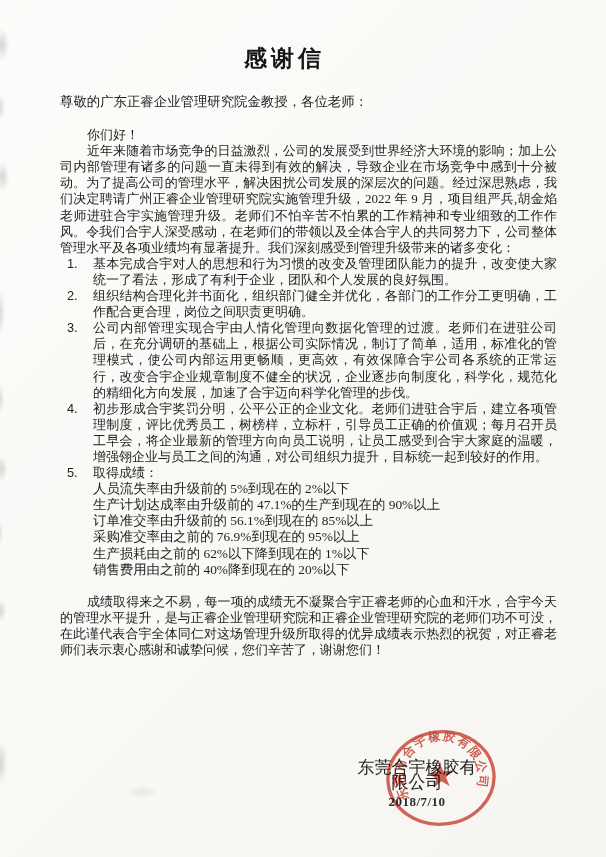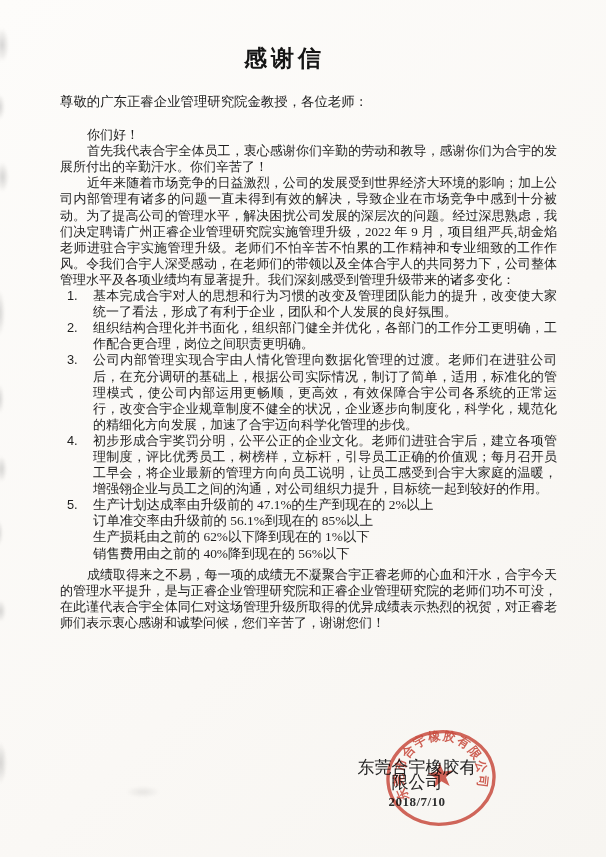--- a/index.html
+++ b/index.html
@@ -31,21 +31,21 @@
   .li .num{
     flex:none;width:33px;box-sizing:border-box;padding-left:7px;
     font-size:13.4px;line-height:16.1px;
     font-family:"Liberation Sans","DejaVu Sans",sans-serif;
     font-size:12.8px;
   }
   .li .txt{flex:1;}
   .metric{
     font-size:13.4px;line-height:16.1px;margin:0;text-align:left;
   }
-  .closing{margin-top:5px;}
+  .closing{margin-top:16px;}
   .signature{
     position:absolute;left:353px;top:760px;width:128px;
     text-align:center;
   }
   .company{font-size:17px;line-height:15px;margin:0;color:#222;}
   .date{
     font-size:13px;font-weight:bold;margin-top:4px;
     font-family:Liberation Serif, serif;
     color:#2e2e2e;letter-spacing:.5px;
   }
@@ -91,21 +91,20 @@
   <div class="smudge s8"></div>
   <div class="smudge s9"></div>
   <div class="smudge s10"></div>
 
   <div class="content">
     <h1 class="title">感谢信</h1>
 
     <p class="line salutation">尊敬的广东正睿企业管理研究院金教授，各位老师：</p>
 
     <p class="para indent">你们好！</p>
-    <p class="para indent">首先我代表合宇全体员工，衷心感谢你们辛勤的劳动和教导，感谢你们为合宇的发展所付出的辛勤汗水。你们辛苦了！</p>
     <p class="para indent">近年来随着市场竞争的日益激烈，公司的发展受到世界经济大环境的影响；加上公司内部管理有诸多的问题一直未得到有效的解决，导致企业在市场竞争中感到十分被动。为了提高公司的管理水平，解决困扰公司发展的深层次的问题。经过深思熟虑，我们决定聘请广州正睿企业管理研究院实施管理升级，2022 年 9 月，项目组严兵,胡金焰老师进驻合宇实施管理升级。老师们不怕辛苦不怕累的工作精神和专业细致的工作作风。令我们合宇人深受感动，在老师们的带领以及全体合宇人的共同努力下，公司整体管理水平及各项业绩均有显著提升。我们深刻感受到管理升级带来的诸多变化：</p>
 
     <div class="li">
       <span class="num">1.</span>
       <p class="para txt">基本完成合宇对人的思想和行为习惯的改变及管理团队能力的提升，改变使大家统一了看法，形成了有利于企业，团队和个人发展的良好氛围。</p>
     </div>
     <div class="li">
       <span class="num">2.</span>
       <p class="para txt">组织结构合理化并书面化，组织部门健全并优化，各部门的工作分工更明确，工作配合更合理，岗位之间职责更明确。</p>
     </div>
@@ -114,24 +113,27 @@
       <p class="para txt">公司内部管理实现合宇由人情化管理向数据化管理的过渡。老师们在进驻公司后，在充分调研的基础上，根据公司实际情况，制订了简单，适用，标准化的管理模式，使公司内部运用更畅顺，更高效，有效保障合宇公司各系统的正常运行，改变合宇企业规章制度不健全的状况，企业逐步向制度化，科学化，规范化的精细化方向发展，加速了合宇迈向科学化管理的步伐。</p>
     </div>
     <div class="li">
       <span class="num">4.</span>
       <p class="para txt">初步形成合宇奖罚分明，公平公正的企业文化。老师们进驻合宇后，建立各项管理制度，评比优秀员工，树榜样，立标杆，引导员工正确的价值观；每月召开员工早会，将企业最新的管理方向向员工说明，让员工感受到合宇大家庭的温暖，增强翎企业与员工之间的沟通，对公司组织力提升，目标统一起到较好的作用。</p>
     </div>
 
     <div class="li">
       <span class="num">5.</span>
       <div class="txt">
-        <p class="metric">生产计划达成率由升级前的 47.1%的生产到现在的 2%以上</p>
+        <p class="para">取得成绩：</p>
+        <p class="metric">人员流失率由升级前的 5%到现在的 2%以下</p>
+        <p class="metric">生产计划达成率由升级前的 47.1%的生产到现在的 90%以上</p>
         <p class="metric">订单准交率由升级前的 56.1%到现在的 85%以上</p>
+        <p class="metric">采购准交率由之前的 76.9%到现在的 95%以上</p>
         <p class="metric">生产损耗由之前的 62%以下降到现在的 1%以下</p>
-        <p class="metric">销售费用由之前的 40%降到现在的 56%以下</p>
+        <p class="metric">销售费用由之前的 40%降到现在的 20%以下</p>
       </div>
     </div>
 
     <p class="para indent closing">成绩取得来之不易，每一项的成绩无不凝聚合宇正睿老师的心血和汗水，合宇今天的管理水平提升，是与正睿企业管理研究院和正睿企业管理研究院的老师们功不可没，在此谨代表合宇全体同仁对这场管理升级所取得的优异成绩表示热烈的祝贺，对正睿老师们表示衷心感谢和诚挚问候，您们辛苦了，谢谢您们！</p>
   </div>
 
   <div class="signature">
     <p class="company">东莞合宇橡胶有限公司</p>
     <div class="date">2018/7/10</div>
   </div>

